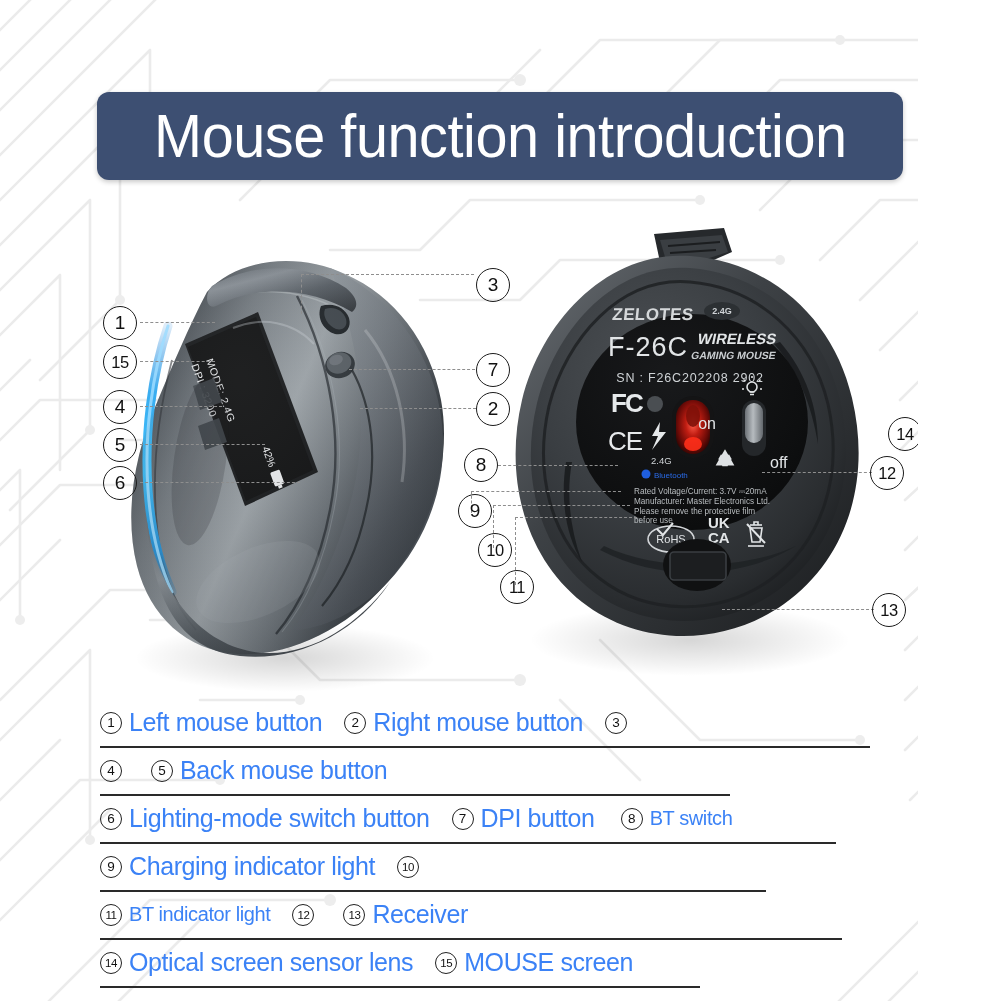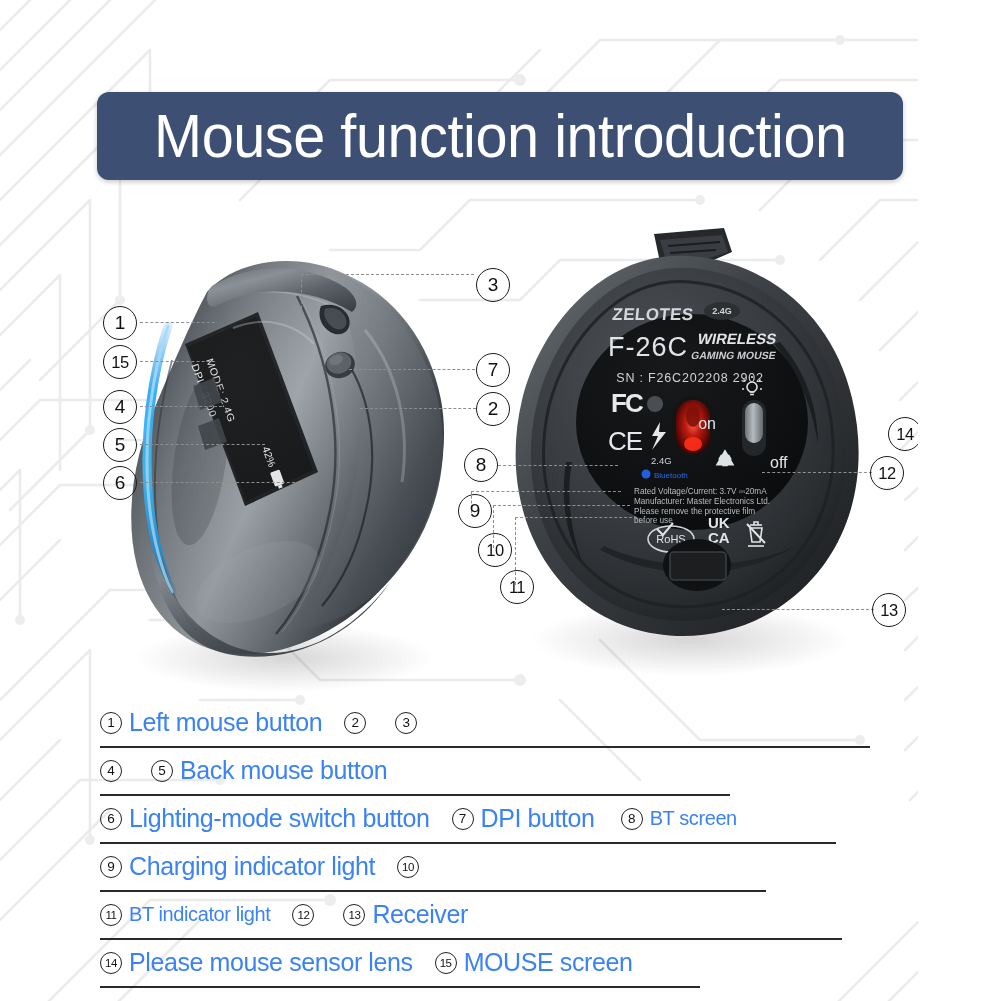--- a/index.html
+++ b/index.html
@@ -496,20 +496,21 @@
     </div>
 
   <div id="legend">
       <div class="lrow" style="top: 8px;">
         <span class="item">
           <span class="num">1</span>
           <span class="ltext">Left mouse button</span>
         </span>
         <span class="item" style="margin-left: 22px;">
           <span class="num">2</span>
+          <span class="ltext">Right mouse button</span>
         </span>
         <span class="item" style="margin-left: 22px;">
           <span class="num">3</span>
         </span>
       </div>
       <div class="rule" style="top: 46px; width: 770px;"></div>
       <div class="lrow" style="top: 56px;">
         <span class="item">
           <span class="num">4</span>
         </span>
@@ -523,21 +524,21 @@
         <span class="item">
           <span class="num">6</span>
           <span class="ltext">Lighting-mode switch button</span>
         </span>
         <span class="item" style="margin-left: 22px;">
           <span class="num">7</span>
           <span class="ltext">DPI button</span>
         </span>
         <span class="item" style="margin-left: 26px;">
           <span class="num">8</span>
-          <span class="ltext sm">BT screen</span>
+          <span class="ltext sm">BT switch</span>
         </span>
       </div>
       <div class="rule" style="top: 142px; width: 736px;"></div>
       <div class="lrow" style="top: 152px;">
         <span class="item">
           <span class="num">9</span>
           <span class="ltext">Charging indicator light</span>
         </span>
         <span class="item" style="margin-left: 22px;">
           <span class="num two">10</span>
@@ -554,21 +555,21 @@
         </span>
         <span class="item" style="margin-left: 22px;">
           <span class="num two">13</span>
           <span class="ltext">Receiver</span>
         </span>
       </div>
       <div class="rule" style="top: 238px; width: 742px;"></div>
       <div class="lrow" style="top: 248px;">
         <span class="item">
           <span class="num two">14</span>
-          <span class="ltext">Please mouse sensor lens</span>
+          <span class="ltext">Optical screen sensor lens</span>
         </span>
         <span class="item" style="margin-left: 22px;">
           <span class="num two">15</span>
           <span class="ltext">MOUSE screen</span>
         </span>
       </div>
       <div class="rule" style="top: 286px; width: 600px;"></div>
     </div>
 
 </div>

